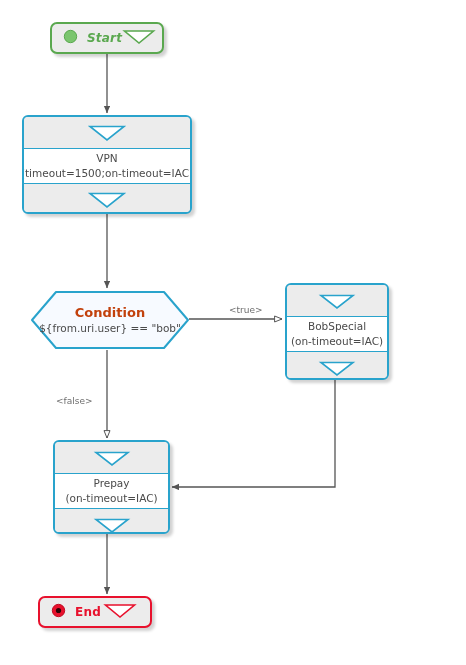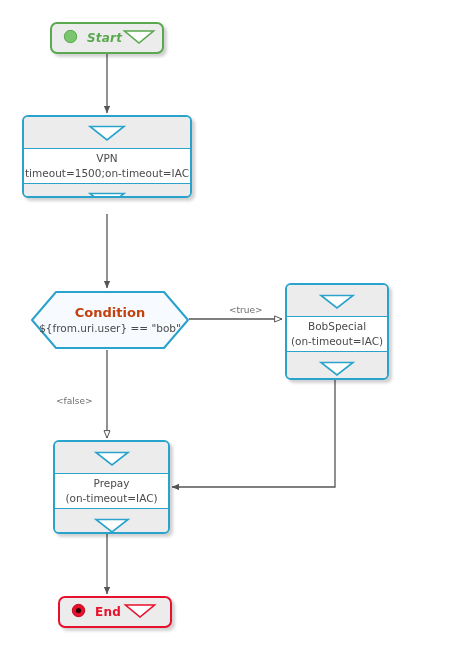--- a/index.html
+++ b/index.html
@@ -83,21 +83,21 @@
       </svg>
     </span>
     <span class="plabel">Start</span>
     <span class="tri">
       <svg width="34" height="17" viewBox="0 0 34 17">
         <path d="M2.5,3 L31.5,3 L17,15 z" fill="#ffffff" stroke="#5aa84f" stroke-width="1.6"></path>
       </svg>
     </span>
   </div>
 
-  <div class="proc" style="left:22px;top:115px;width:170px;height:83px;">
+  <div class="proc" style="left:22px;top:115px;width:170px;height:99px;">
     <div class="band top">
       <svg width="40" height="19" viewBox="0 0 40 19">
         <path d="M3,3.5 L37,3.5 L20,17 z" fill="#ffffff" stroke="#29a3cc" stroke-width="1.6"></path>
       </svg>
     </div>
     <div class="body">
       <div class="nm">VPN</div>
       <div class="pr">(timeout=1500;on-timeout=IAC)</div>
     </div>
     <div class="band bot">
@@ -144,21 +144,21 @@
       <div class="nm">Prepay</div>
       <div class="pr">(on-timeout=IAC)</div>
     </div>
     <div class="band bot">
       <svg width="38" height="18" viewBox="0 0 38 18">
         <path d="M3,3.5 L35,3.5 L19,16 z" fill="#ffffff" stroke="#29a3cc" stroke-width="1.6"></path>
       </svg>
     </div>
   </div>
 
-  <div class="pill end" style="left:58px;top:596px;width:114px;height:32px;">
+  <div class="pill end" style="left:38px;top:596px;width:114px;height:32px;">
     <span class="dot">
       <svg width="15" height="15" viewBox="0 0 15 15">
         <circle cx="7.5" cy="7.5" r="6.2" fill="#e8112d" stroke="#c00d24" stroke-width="1"></circle>
         <circle cx="7.5" cy="7.5" r="2.6" fill="#2b0406"></circle>
       </svg>
     </span>
     <span class="plabel">End</span>
     <span class="tri">
       <svg width="34" height="17" viewBox="0 0 34 17">
         <path d="M2.5,3 L31.5,3 L17,15 z" fill="#ffffff" stroke="#e8112d" stroke-width="1.6"></path>

